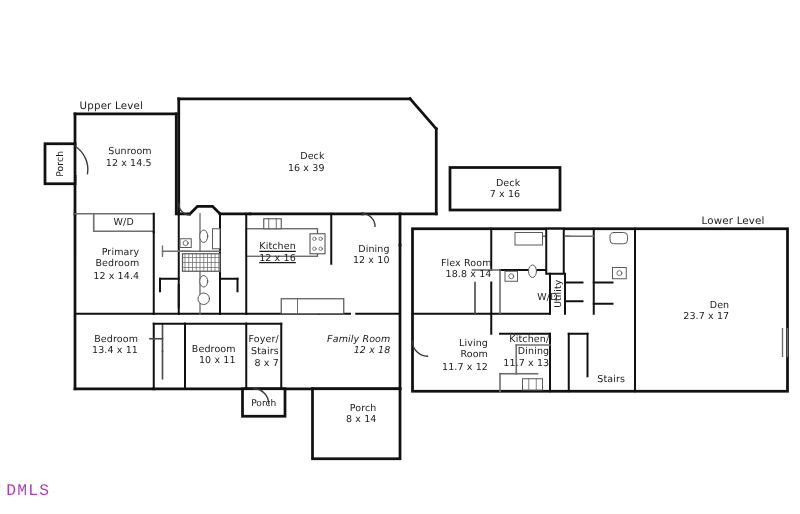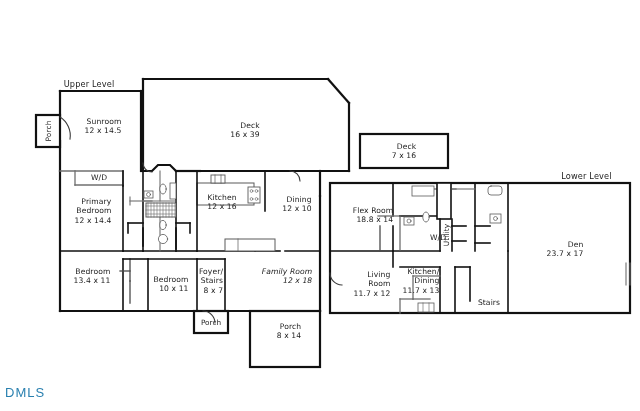--- a/index.html
+++ b/index.html
@@ -63,24 +63,24 @@
     font-size: 7.3px;
     color: #1b1b1b;
     white-space: nowrap;
     transform: translate(-50%, -50%);
     text-align: center;
   }
   #watermark {
     position: absolute;
     left: 5px;
     top: 374px;
-    font-family: Liberation Sans, sans-serif;
+    font-family: Liberation Mono, monospace;
     font-size: 13px;
     letter-spacing: 1px;
-    color: #0369a1;
+    color: #a21caf;
     opacity: 0.85;
   }
 </style>
 </head>
 <body>
 
 <div id="floorplan-root">
 
   <svg id="plan-svg" viewBox="0 0 640 411">
     <g fill="none" stroke="#111111" stroke-linecap="square">
@@ -264,21 +264,21 @@
   </div>
 
   <div class="lbl" style="left:99px; top:167px;">W/D</div>
 
   <div class="lbl two-line" style="left:93px; top:200px;">
     <span>Primary</span>
     <span class="dim">Bedroom</span>
     <span class="dim">12 x 14.4</span>
   </div>
 
-  <div class="lbl two-line" style="left:222px; top:191px;">
+  <div class="lbl two-line" style="left:222px; top:191px;text-decoration:underline;">
     <span>Kitchen</span>
     <span class="dim">12 x 16</span>
   </div>
 
   <div class="lbl two-line" style="left:297px; top:193px;">
     <span>Dining</span>
     <span class="dim">12 x 10</span>
   </div>
 
   <div class="lbl two-line" style="left:92px; top:265px;">

